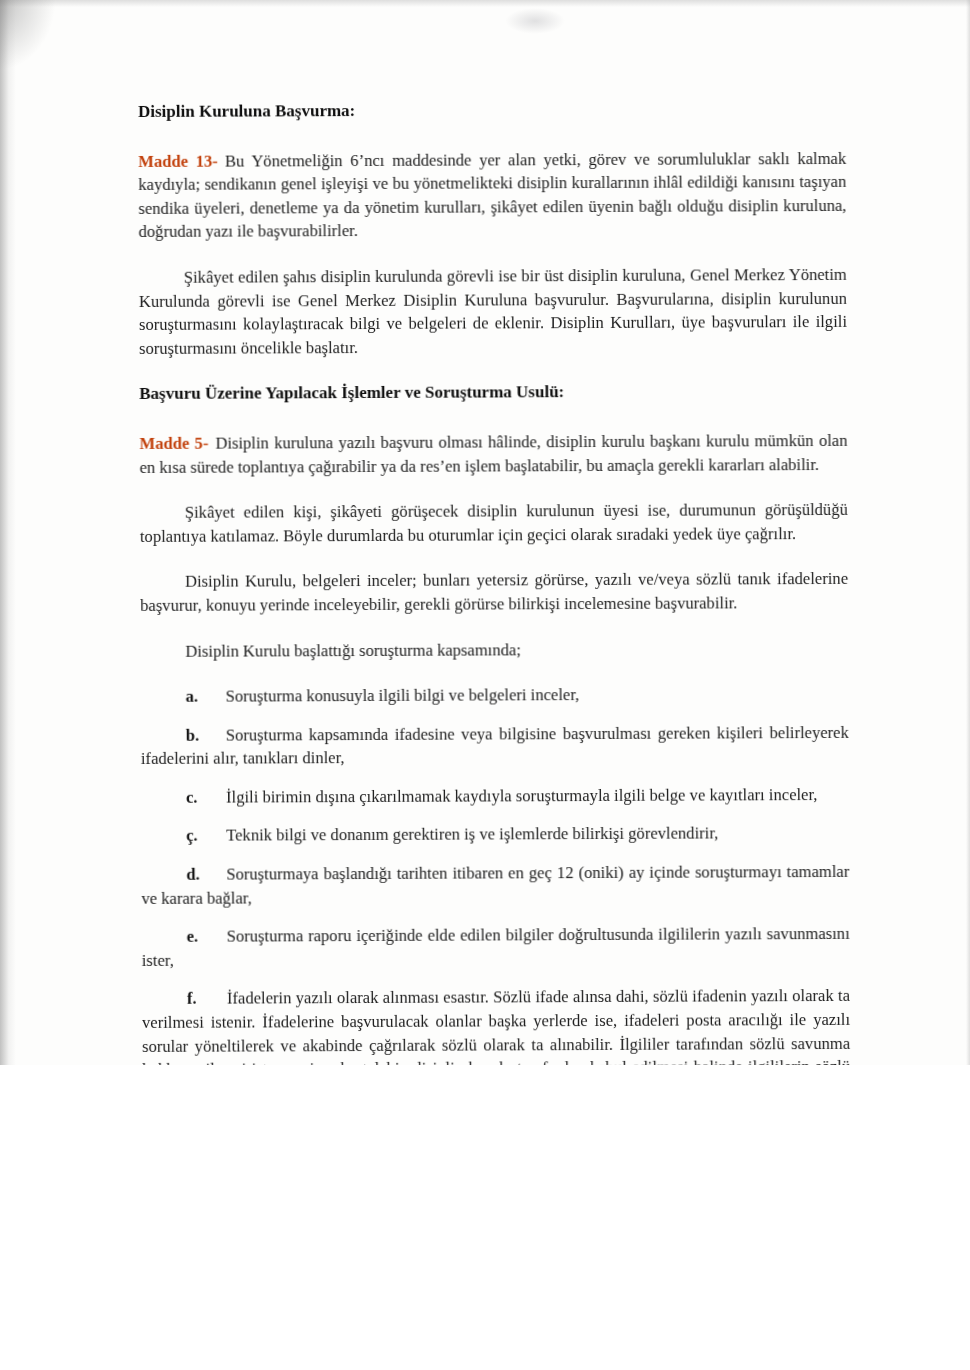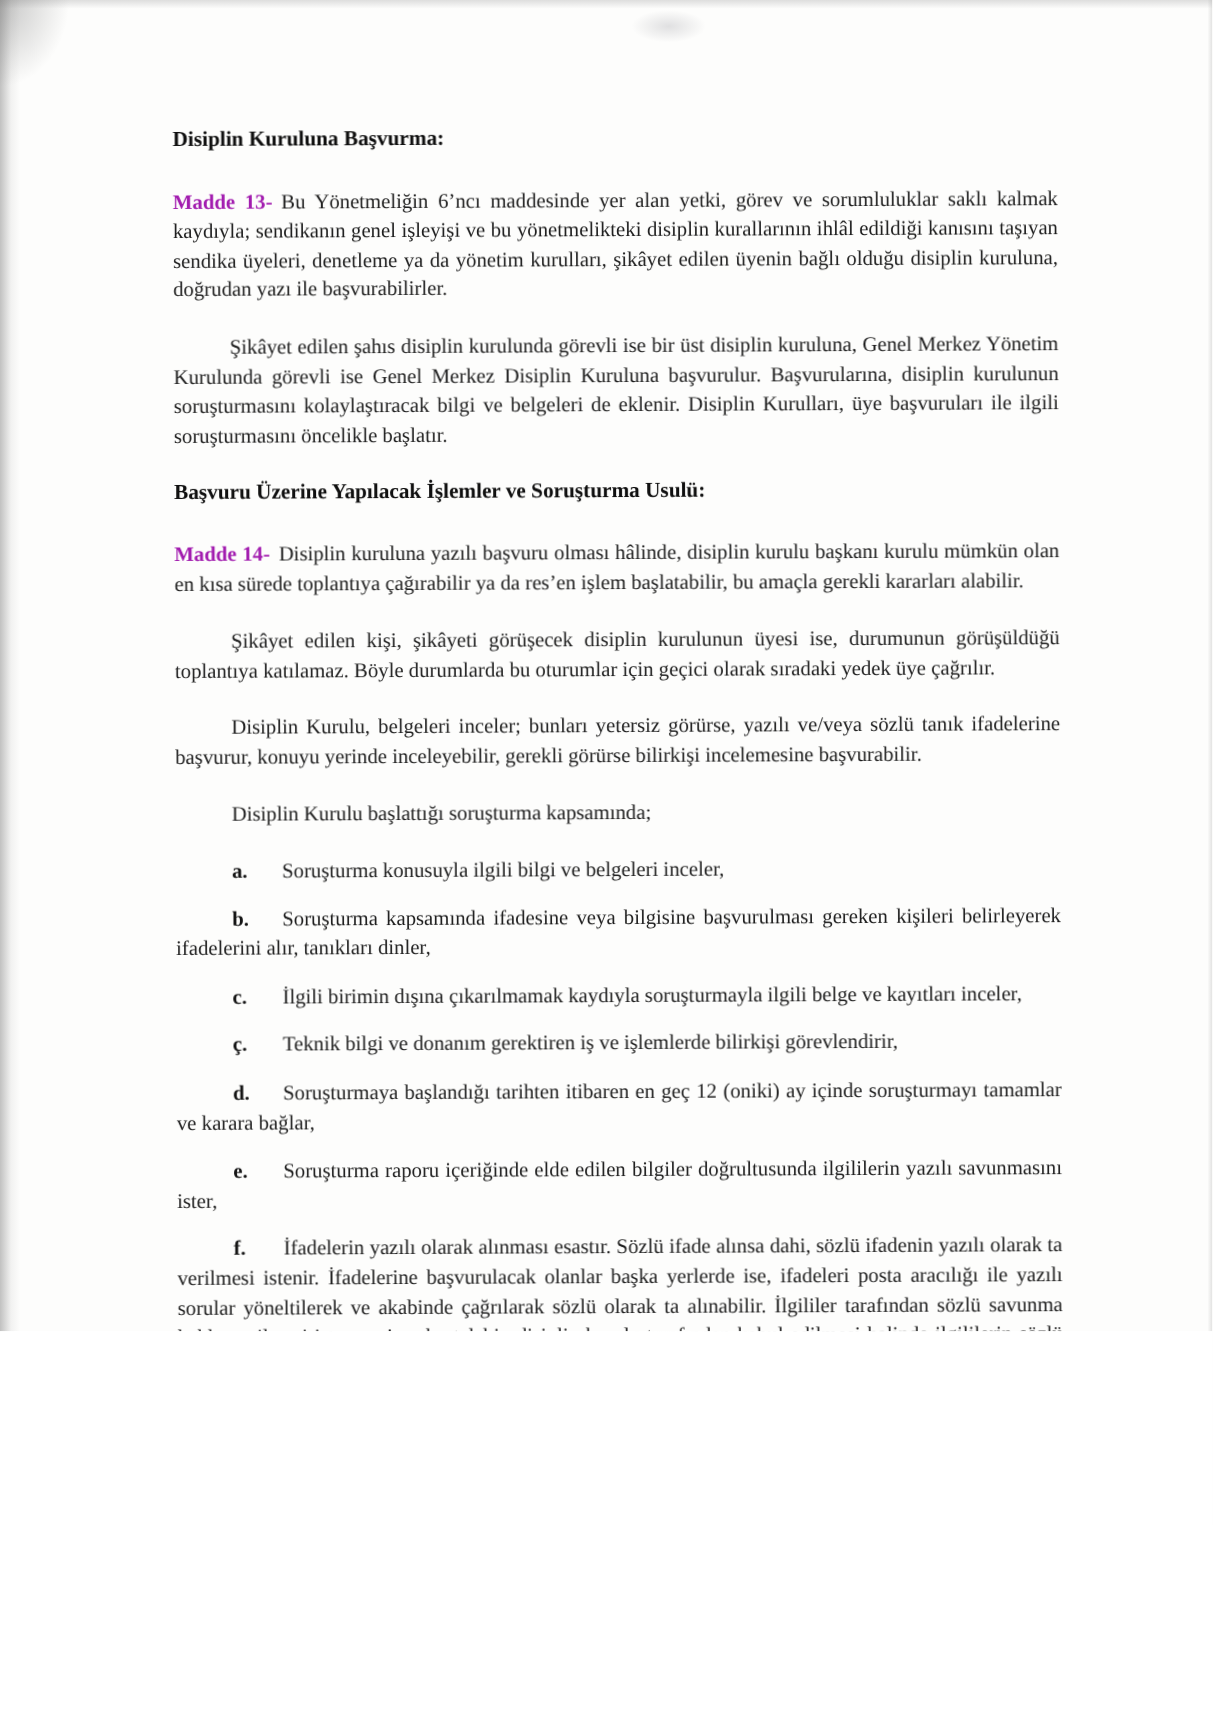--- a/index.html
+++ b/index.html
@@ -22,21 +22,21 @@
   .textblock{
     position:absolute;left:138px;top:100px;width:708px;
     color:#1d1d1d;font-size:16.6px;line-height:23.6px;text-align:justify;
     transform:rotate(-0.25deg);transform-origin:left top;
     filter:blur(0.15px);
   }
   .h{font-weight:bold;color:#0f0f0f;font-size:17px;margin:0 0 26px 0;text-align:left;}
   .h2{margin-top:4px;}
   p.body{margin:0 0 22px 0;}
   p.ind{text-indent:45px;}
-  .lead{font-weight:bold;margin-right:7px;color:#a21caf;}
+  .lead{font-weight:bold;margin-right:7px;color:#c2410c;}
   p.item{margin:0 0 15px 0;text-indent:45px;}
   p.item-last{margin-bottom:0;}
   .letter{display:inline-block;width:40px;font-weight:bold;text-indent:0;color:#141414;}
 
   .sig-wrap{position:absolute;left:90px;top:1210px;width:570px;height:145px;}
   .sig-wrap svg{display:block;width:100%;height:100%;}
   .page-number{position:absolute;left:826px;top:1260px;font-size:13.5px;color:#2b2b2b;
     font-family:"Liberation Serif", serif;}
 </style>
 </head>
@@ -53,21 +53,21 @@
   <div class="textblock">
 
     <p class="h">Disiplin Kuruluna Başvurma:</p>
 
     <p class="body"><span class="lead">Madde 13-</span><span>Bu Yönetmeliğin 6’ncı maddesinde yer alan yetki, görev ve sorumluluklar saklı kalmak kaydıyla; sendikanın genel işleyişi ve bu yönetmelikteki disiplin kurallarının ihlâl edildiği kanısını taşıyan sendika üyeleri, denetleme ya da yönetim kurulları, şikâyet edilen üyenin bağlı olduğu disiplin kuruluna, doğrudan yazı ile başvurabilirler.</span></p>
 
     <p class="body ind">Şikâyet edilen şahıs disiplin kurulunda görevli ise bir üst disiplin kuruluna, Genel Merkez Yönetim Kurulunda görevli ise Genel Merkez Disiplin Kuruluna başvurulur. Başvurularına, disiplin kurulunun soruşturmasını kolaylaştıracak bilgi ve belgeleri de eklenir. Disiplin Kurulları, üye başvuruları ile ilgili soruşturmasını öncelikle başlatır.</p>
 
     <p class="h h2">Başvuru Üzerine Yapılacak İşlemler ve Soruşturma Usulü:</p>
 
-    <p class="body"><span class="lead">Madde 14-</span><span>Disiplin kuruluna yazılı başvuru olması hâlinde, disiplin kurulu başkanı kurulu mümkün olan en kısa sürede toplantıya çağırabilir ya da res’en işlem başlatabilir, bu amaçla gerekli kararları alabilir.</span></p>
+    <p class="body"><span class="lead">Madde 5-</span><span>Disiplin kuruluna yazılı başvuru olması hâlinde, disiplin kurulu başkanı kurulu mümkün olan en kısa sürede toplantıya çağırabilir ya da res’en işlem başlatabilir, bu amaçla gerekli kararları alabilir.</span></p>
 
     <p class="body ind">Şikâyet edilen kişi, şikâyeti görüşecek disiplin kurulunun üyesi ise, durumunun görüşüldüğü toplantıya katılamaz. Böyle durumlarda bu oturumlar için geçici olarak sıradaki yedek üye çağrılır.</p>
 
     <p class="body ind">Disiplin Kurulu, belgeleri inceler; bunları yetersiz görürse, yazılı ve/veya sözlü tanık ifadelerine başvurur, konuyu yerinde inceleyebilir, gerekli görürse bilirkişi incelemesine başvurabilir.</p>
 
     <p class="body ind">Disiplin Kurulu başlattığı soruşturma kapsamında;</p>
 
     <p class="item"><span class="letter">a.</span><span>Soruşturma konusuyla ilgili bilgi ve belgeleri inceler,</span></p>
 
     <p class="item"><span class="letter">b.</span><span>Soruşturma kapsamında ifadesine veya bilgisine başvurulması gereken kişileri belirleyerek ifadelerini alır, tanıkları dinler,</span></p>

